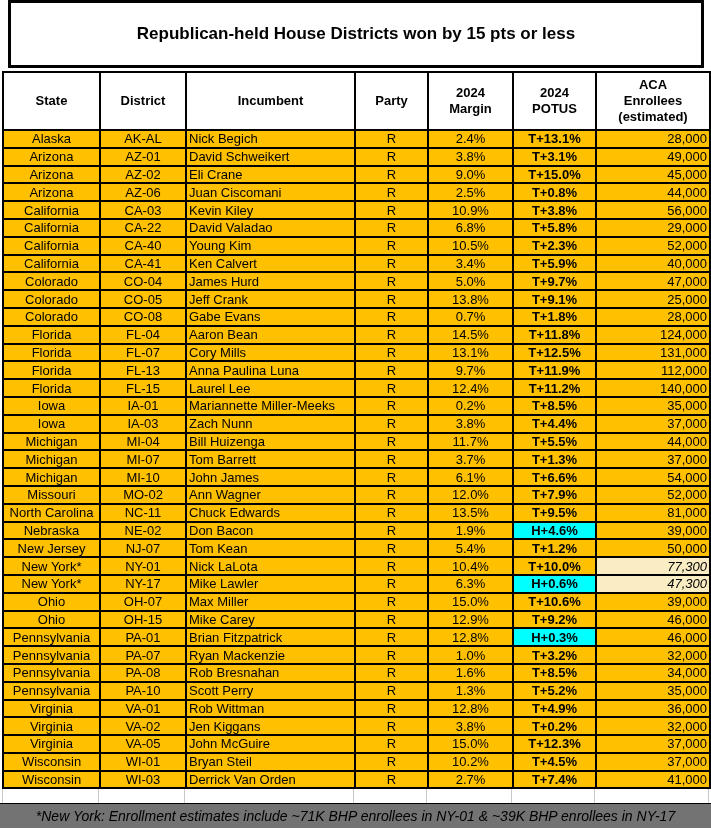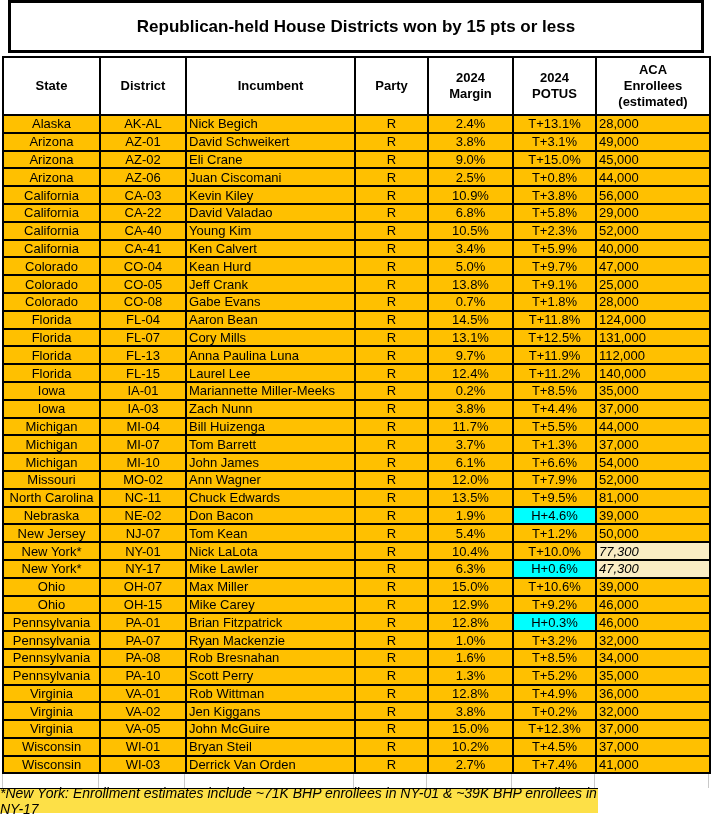--- a/index.html
+++ b/index.html
@@ -12,21 +12,21 @@
   *{box-sizing:border-box;}
   html,body{margin:0;padding:0;}
   body{
     width:711px;height:837px;background:#ffffff;
     font-family:"Liberation Sans", sans-serif;color:#000;
     overflow:hidden;
   }
   .title-box{
     margin:0 7px 3px 8px;
     border:3px solid var(--border);
-    height:53px;
+    height:68px;
     display:flex;flex-direction:column;justify-content:center;align-items:center;
     font-weight:bold;font-size:17px;line-height:22px;text-align:center;
     background:#fff;
   }
   table.tbl{
     border-collapse:collapse;table-layout:fixed;
     margin-left:2px;width:707px;
   }
   .tbl th,.tbl td{
     border:2px solid var(--border);
@@ -40,35 +40,35 @@
   .tbl tbody tr{height:17.8px;}
   .tbl td{
     background:var(--row-bg);
     font-size:13px;line-height:15px;padding:0 2px;vertical-align:middle;
   }
   .c-state{text-align:center;padding-right:3px;}
   .c-district{text-align:center;}
   .c-incumbent{text-align:left;padding-left:4px;}
   .c-party{text-align:center;}
   .c-margin{text-align:center;}
-  .c-potus{text-align:center;}
-  .c-enrollees{padding-right:6px;margin-left:20px;}
+  .c-potus{text-align:center;font-weight:bold;}
+  .c-enrollees{text-align:right;padding-right:6px;margin-left:20px;}
   td.harris{background:var(--harris-bg);}
   td.estimate{background:var(--estimate-bg);font-style:italic;}
   .spacer{
     margin-left:2px;width:707px;height:14px;background:#fff;
     display:grid;grid-template-columns:97px 86px 169px 73px 85px 83px 114px;
   }
   .spacer>div{border-right:1px solid var(--grid-faint);}
   .spacer>div:first-child{border-left:1px solid var(--grid-faint);}
   .footnote{
     border-top:1.5px solid var(--border);
-    width:598px;height:25px;
+    width:711px;height:25px;
     display:flex;align-items:center;justify-content:center;
-    font-style:italic;font-size:14px;background:#fde047;
+    font-style:italic;font-size:14px;background:#737373;
   }
 </style>
 </head>
 <body>
 
 <div>
 
   <div class="title-box">
     <div>Republican-held House Districts won by 15 pts or less</div>
   </div>
@@ -167,21 +167,21 @@
           <td class="c-district">CA-41</td>
           <td class="c-incumbent">Ken Calvert</td>
           <td class="c-party">R</td>
           <td class="c-margin">3.4%</td>
           <td class="c-potus">T+5.9%</td>
           <td class="c-enrollees">40,000</td>
         </tr>
         <tr>
           <td class="c-state">Colorado</td>
           <td class="c-district">CO-04</td>
-          <td class="c-incumbent">Kean Hurd</td>
+          <td class="c-incumbent">James Hurd</td>
           <td class="c-party">R</td>
           <td class="c-margin">5.0%</td>
           <td class="c-potus">T+9.7%</td>
           <td class="c-enrollees">47,000</td>
         </tr>
         <tr>
           <td class="c-state">Colorado</td>
           <td class="c-district">CO-05</td>
           <td class="c-incumbent">Jeff Crank</td>
           <td class="c-party">R</td>

